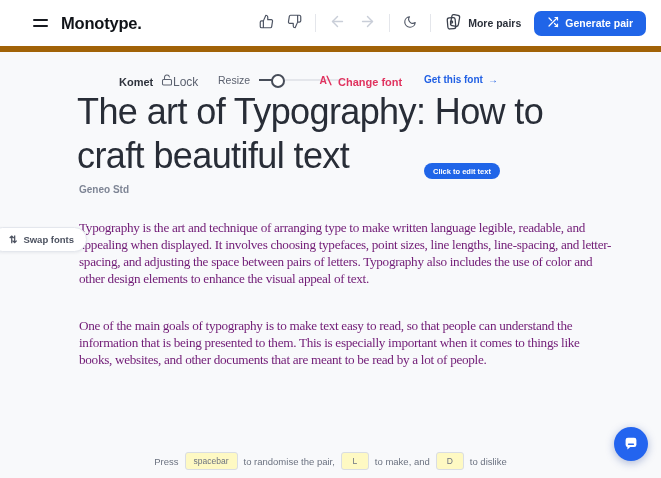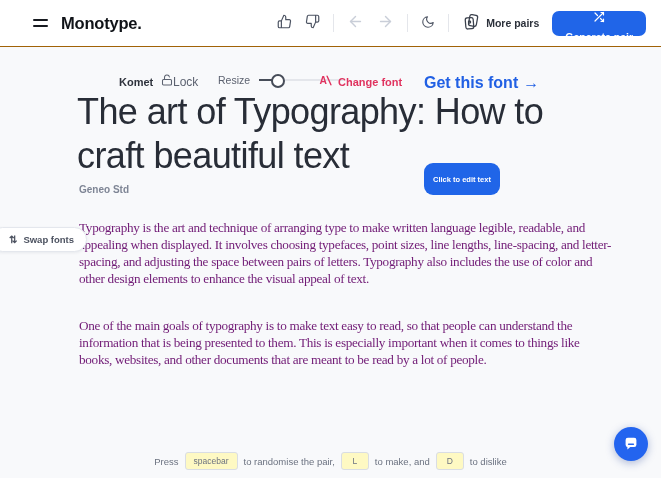--- a/index.html
+++ b/index.html
@@ -1,47 +1,47 @@
 <!DOCTYPE html>
 <html><head>
 <meta charset="utf-8">
 <style>
   html,body{margin:0;padding:0;background:#f8f9fb;}
   .stage{position:relative;width:661px;height:478px;background:#f8f9fb;overflow:hidden;
          font-family:"Liberation Sans",sans-serif;}
   
   .topbar{position:absolute;top:0;left:0;right:0;height:46px;background:#ffffff;
-          border-bottom:1px solid #a16207;}
+          border-bottom:6px solid #a16207;}
   .logo-group{position:absolute;left:33px;top:0;height:46px;display:flex;align-items:center;gap:13px;}
   .hamburger{display:flex;flex-direction:column;gap:4px;cursor:pointer;}
   .hamburger span{display:block;width:15px;height:2px;background:#171a20;border-radius:1px;}
   .logo{font-size:16.5px;font-weight:700;color:#101318;letter-spacing:-0.2px;}
   .topbar-right{position:absolute;right:15px;top:0;height:46px;display:flex;align-items:center;gap:13px;}
   .icon-btn{display:flex;align-items:center;justify-content:center;cursor:pointer;background:none;border:none;padding:0;}
   .vdiv{width:1px;height:18px;background:#e4e6eb;}
   .more-pairs{display:flex;align-items:center;gap:5px;font-size:10.5px;font-weight:700;color:#2b303a;cursor:pointer;}
   .generate-btn{display:flex;align-items:center;gap:6px;background:#2065e8;color:#fff;
                 font-size:10.5px;font-weight:700;height:25px;padding:0 13px;border-radius:7px;
-                border:none;cursor:pointer;flex-direction:column;}
+                border:none;cursor:pointer;}
   
   .ctrl{position:absolute;display:flex;align-items:center;margin-left:40px;}
   .ctrl-font{left:79px;top:76px;font-size:11px;font-weight:700;color:#2e323c;}
   .ctrl-lock{left:121px;top:74px;font-size:12px;color:#5c6270;cursor:pointer;}
   .ctrl-resize{left:178px;top:74px;gap:9px;font-size:10.5px;color:#5c6270;}
   .slider-track{position:relative;width:86px;height:2px;background:#e4e6eb;border-radius:1px;cursor:pointer;}
   .slider-fill{position:absolute;left:0;top:0;height:2px;width:17px;background:#474d59;}
   .slider-thumb{position:absolute;left:12px;top:-5px;width:10px;height:10px;border:2px solid #474d59;
                 background:#fff;border-radius:50%;}
   .ctrl-change{left:279px;top:74px;gap:6px;font-size:11px;font-weight:700;color:#e0335f;cursor:pointer;}
-  .ctrl-get{left:384px;top:74px;gap:5px;font-size:16px;font-weight:700;color:#2160e4;cursor:pointer;}
+  .ctrl-get{left:384px;top:74px;gap:5px;font-size:10px;font-weight:700;color:#2160e4;cursor:pointer;}
   
   .heading{position:absolute;left:77px;top:90px;width:552px;font-size:36px;line-height:44px;
            letter-spacing:-0.6px;color:#282d37;font-weight:400;white-space:pre-line;}
   .edit-pill{position:absolute;left:424px;top:163px;height:16px;display:flex;align-items:center;
-             background:#2065e8;color:#fff;font-size:7.5px;font-weight:700;padding:8px 9px;
+             background:#2065e8;color:#fff;font-size:7.5px;font-weight:700;padding:0 9px;
              border-radius:9px;cursor:pointer;}
   .body-font-label{position:absolute;left:79px;top:184px;font-size:10px;font-weight:700;color:#7e8595;}
   .paragraphs{position:absolute;left:79px;top:202px;width:578px;
               font-family:"Liberation Serif",serif;font-size:13.2px;line-height:17px;
               letter-spacing:-0.3px;color:#701a75;white-space:pre-line;}
   .para + .para{margin-top:13px;}
   
   .swap-btn{position:absolute;left:-10px;top:227px;display:flex;align-items:center;gap:6px;
             background:#fff;border:1px solid #e4e7ed;border-radius:13px;height:25px;
             padding:0 12px 0 18px;font-size:9.5px;font-weight:600;color:#4c5260;

